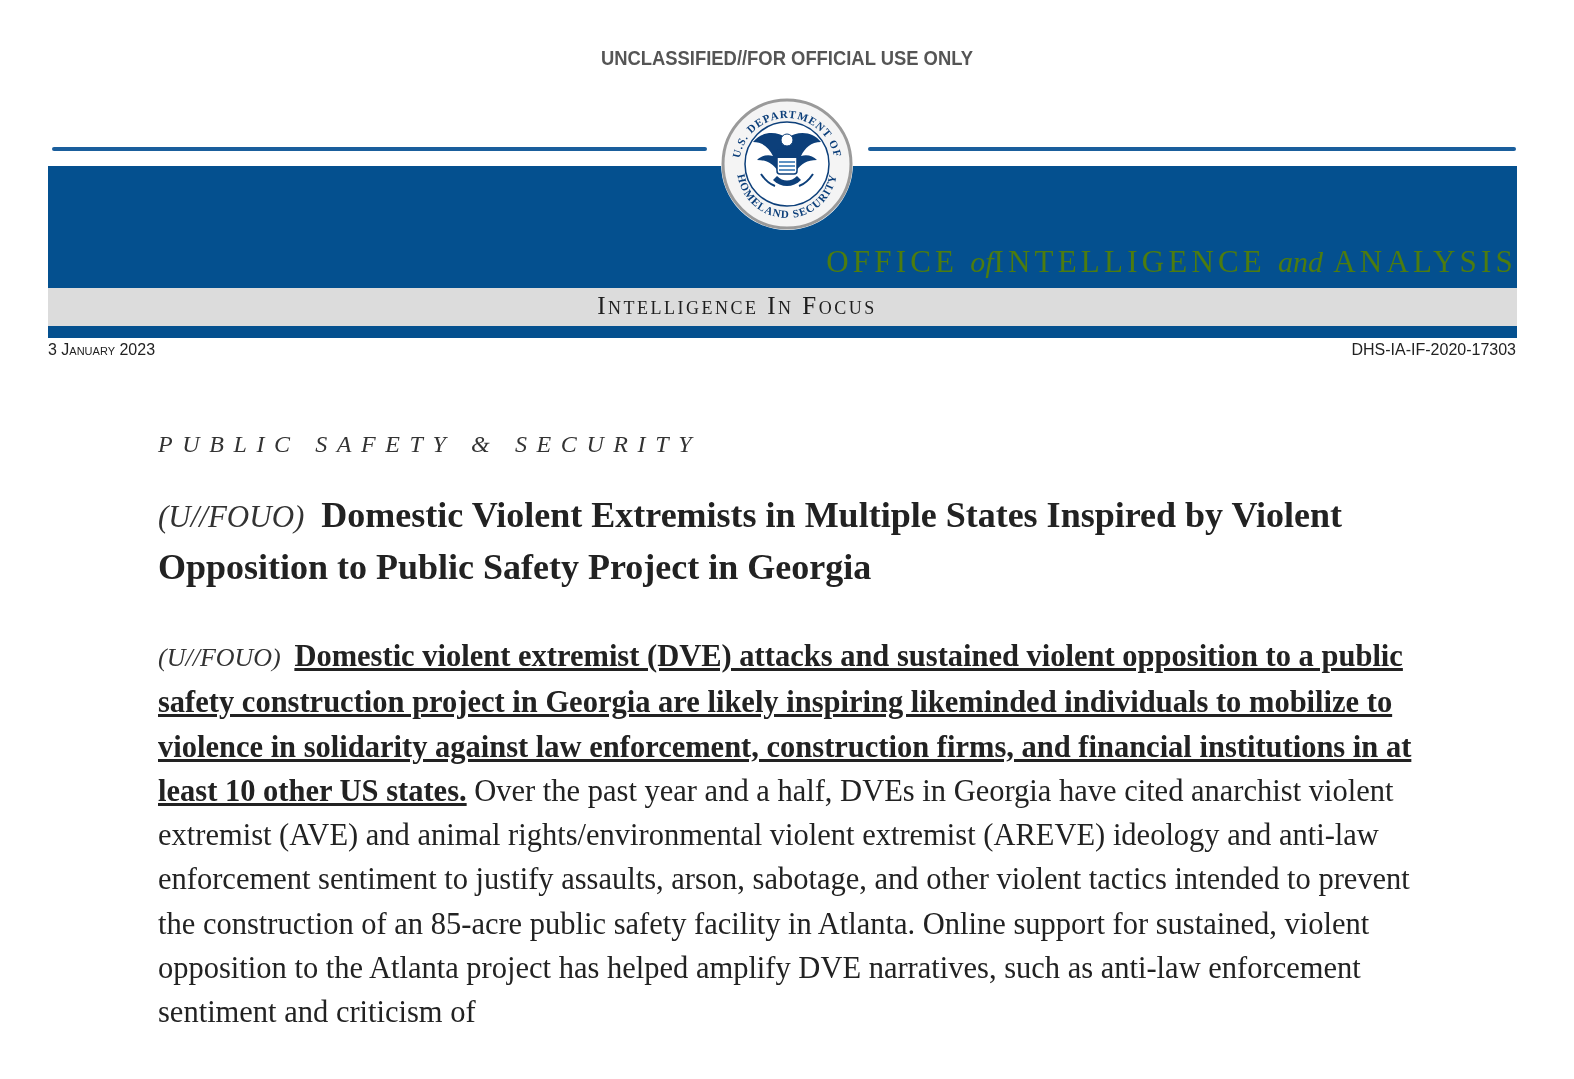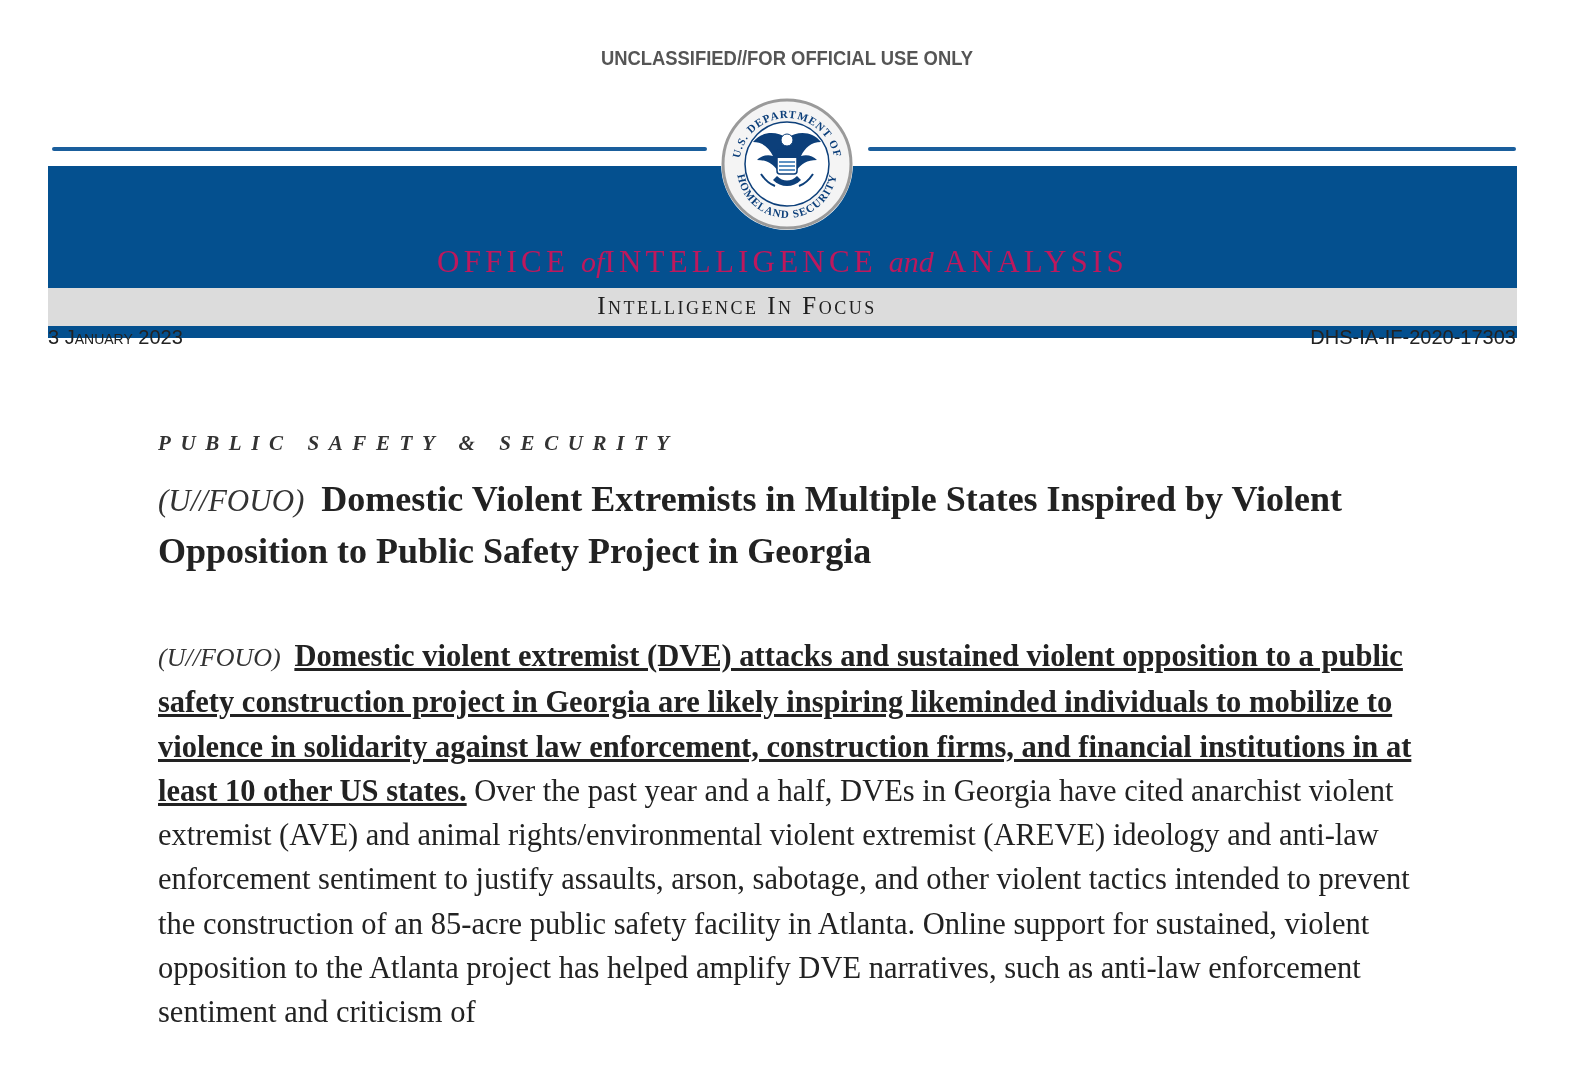--- a/index.html
+++ b/index.html
@@ -10,46 +10,46 @@
     color:#555555; letter-spacing:0px; transform:scaleX(0.92); transform-origin:center;
   }
   .banner { position:absolute; left:48px; width:1469px; }
   .thin-line { position:absolute; top:147px; height:4px; background:#1a5e9c; border-radius:2px; }
   .thin-line.left { left:52px; width:655px; }
   .thin-line.right { left:868px; width:648px; }
   .blue-band { top:166px; height:122px; background:#04508f; }
   .gray-band { top:288px; height:38px; background:#dcdcdc; }
   .blue-bottom { top:326px; height:12px; background:#04508f; }
   .office-title {
-    position:absolute; top:244px; left:48px; width:1469px; text-align:center;
-    font-family:"Liberation Serif", serif; font-size:31px; color:#be185d;
+    position:absolute; top:244px; left:48px; width:1469px; text-align:right;
+    font-family:"Liberation Serif", serif; font-size:31px; color:#4d7c0f;
     letter-spacing:4.2px; white-space:nowrap;
   }
   .office-title .it { font-style:italic; letter-spacing:0; font-size:30px; }
   .in-focus {
     position:absolute; top:292px; left:48px; width:1378px; text-align:center;
     font-family:"Liberation Serif", serif; font-size:25px; color:#1e1e1e;
     font-variant:small-caps; letter-spacing:2.5px;
   }
   .seal {
     position:absolute; left:717px; top:96px; width:140px; height:136px;
   }
   .meta-date, .meta-id {
-    position:absolute; top:326px; font-family:"Liberation Sans", sans-serif;
-    font-size:20px; color:#222;
+    position:absolute; top:341px; font-family:"Liberation Sans", sans-serif;
+    font-size:16px; color:#222;
   }
   .meta-date { left:48px; font-variant:small-caps; }
   .meta-id { right:58px; }
   .section {
     position:absolute; top:431px; left:158px;
-    font-family:"Liberation Serif", serif; font-style:italic; font-size:21px;
-    color:#333; letter-spacing:9.6px;font-weight:bold;
+    font-family:"Liberation Serif", serif; font-style:italic; font-size:24px;
+    color:#333; letter-spacing:9.6px;
   }
   .title {
-    position:absolute; top:474px; left:158px; width:1200px;
+    position:absolute; top:490px; left:158px; width:1200px;
     font-family:"Liberation Serif", serif; font-size:36px; line-height:50px;
     color:#222; font-weight:bold;
   }
   .title .tag, .body .tag {
     font-weight:normal; font-style:italic; color:#333;
   }
   .title .tag { font-size:31px; margin-right:8px; }
   .body {
     position:absolute; top:634px; left:158px; width:1260px;
     font-family:"Liberation Serif", serif; font-size:30.5px; line-height:44.3px;

